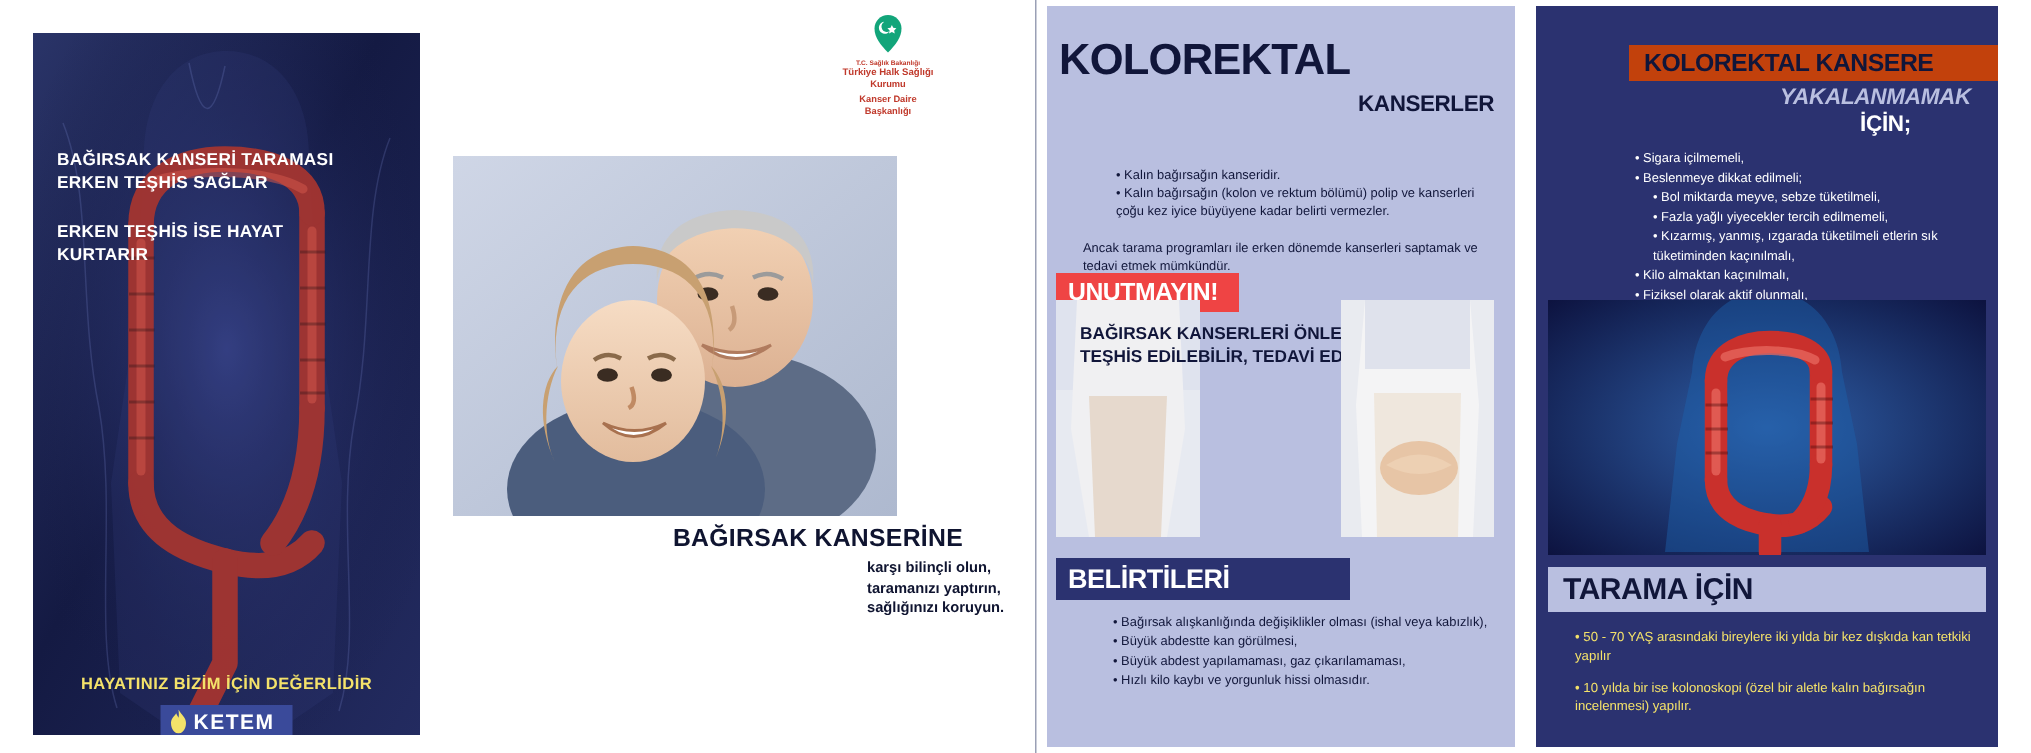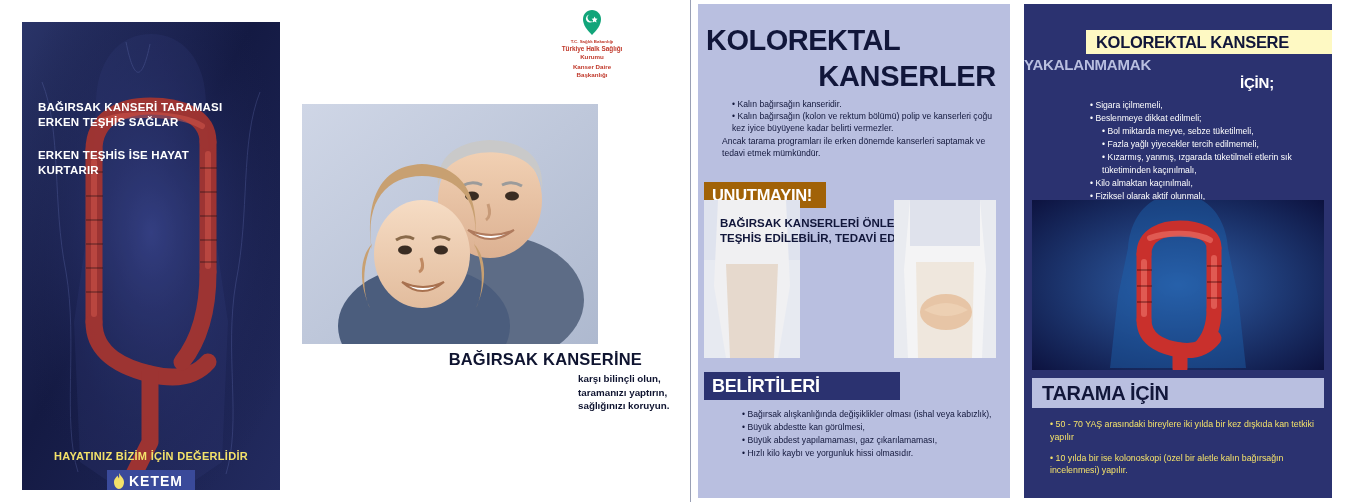--- a/index.html
+++ b/index.html
@@ -177,44 +177,44 @@
     font-weight: bold;
     color: #11163a;
     letter-spacing: -0.5px;
     line-height: 1;
   }
   .p3-title2 {
     position: absolute;
     left: 8px; top: 58px;
     width: 290px;
     text-align: right;
-    font-size: 29px;
+    font-size: 15px;
     font-weight: bold;
     color: #11163a;
     letter-spacing: -0.3px;
     line-height: 1;
   }
   .p3-intro {
     position: absolute;
     left: 24px; top: 94px;
     width: 274px;
     font-size: 8.6px;
     color: #11163a;
     line-height: 1.42;
   }
   .p3-intro li { margin: 0 0 0 0; }
-  .p3-intro ul { margin: 0; padding-left: 10px; list-style: none; }
+  .p3-intro ul { margin: 12px; padding-left: 10px; list-style: none; }
   .p3-intro ul li:before { content: "• "; }
   .p3-intro p { margin: 0; }
 
   .banner-unutmayin {
     position: absolute;
     left: 6px; top: 178px;
     width: 122px; height: 26px;
-    background: #a16207;
+    background: #ef4444;
   }
   .banner-unutmayin span {
     position: absolute;
     left: 8px; top: 4px;
     font-size: 16.5px;
     font-weight: bold;
     color: #ffffff;
     letter-spacing: -0.3px;
   }
   .p3-remember {
@@ -270,38 +270,40 @@
     position: absolute;
     left: 1024px; top: 4px;
     width: 308px; height: 494px;
     background: #2b3270;
     overflow: hidden;
   }
   .p4-title-bar {
     position: absolute;
     left: 62px; top: 26px;
     width: 246px; height: 24px;
-    background: #fef9c3;
+    background: #c2410c;
   }
   .p4-title-bar span {
     position: absolute;
     left: 10px; top: 3px;
     font-size: 16.5px;
     font-weight: bold;
     color: #11163a;
     letter-spacing: -0.3px;
   }
   .p4-title2 {
     position: absolute;
     left: 0; top: 52px;
     width: 290px;
+    text-align: right;
     font-size: 15px;
     font-weight: bold;
     color: #b9bfe0;
     letter-spacing: -0.2px;
+    font-style: italic;
   }
   .p4-title3 {
     position: absolute;
     left: 0; top: 70px;
     width: 250px;
     text-align: right;
     font-size: 15px;
     font-weight: bold;
     color: #ffffff;
     letter-spacing: -0.2px;

